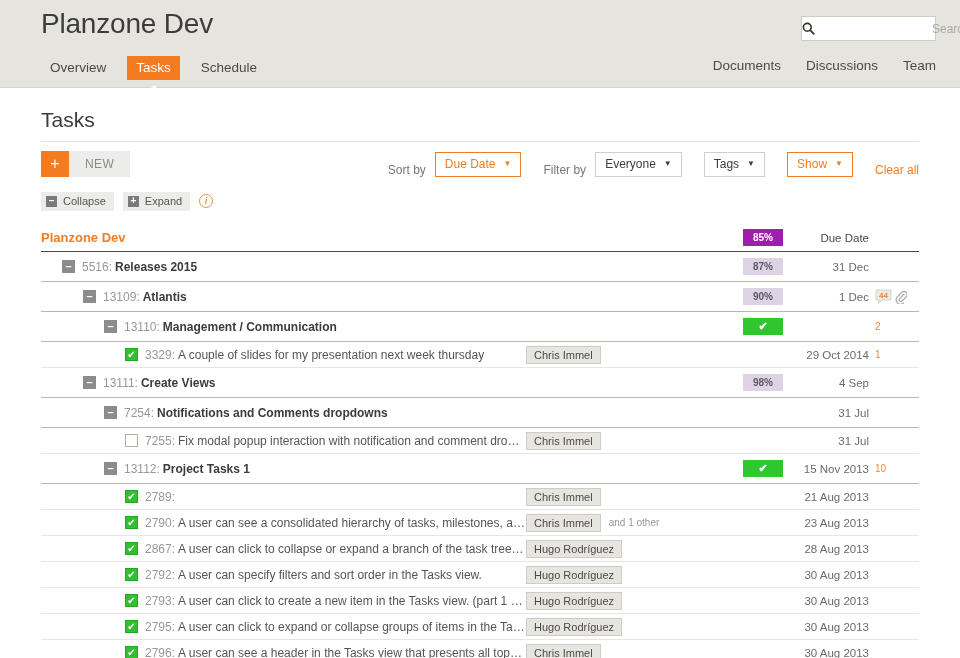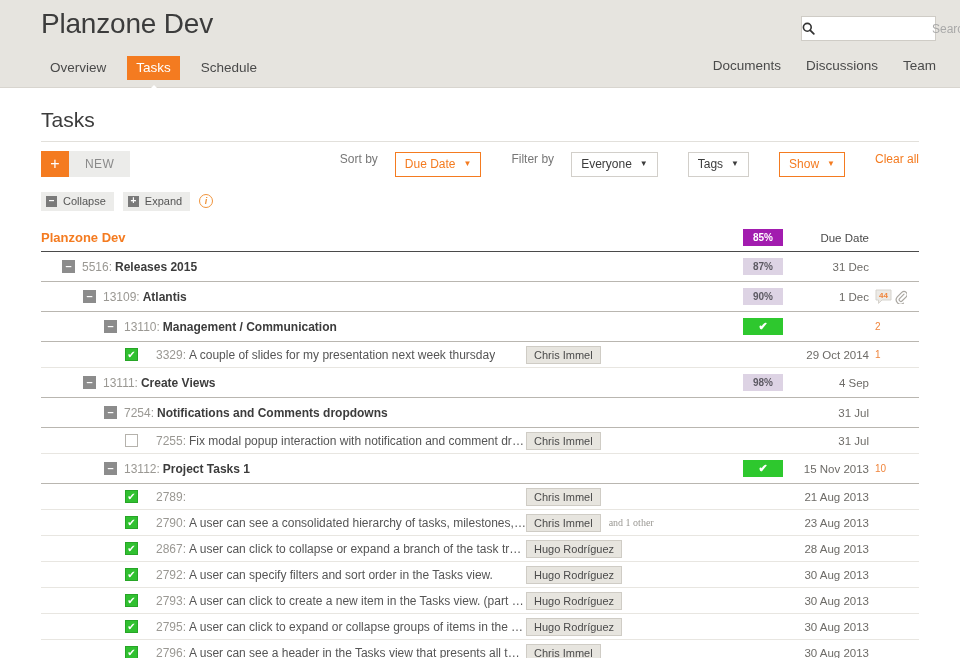--- a/index.html
+++ b/index.html
@@ -81,21 +81,21 @@
   .new-btn .plus {
     width: 28px; height: 26px; background: #f47b20; color: #fff;
     display: flex; align-items: center; justify-content: center;
     font-size: 16px; line-height: 1;
   }
   .new-btn .label {
     height: 26px; background: #ececea; color: #8a8a8a;
     display: flex; align-items: center; padding: 0 16px;
     font-size: 12px; letter-spacing: .4px;
   }
-  .filters { position: absolute; right: 0; display: flex; align-items: flex-start; gap: 8px; }
+  .filters { position: absolute; right: 0; display: flex; align-items: flex-end; gap: 0; }
   .flabel { font-size: 12px; color: #777; margin-right: 9px; }
   .fbtn {
     height: 25px; border: 1px solid #d2cfca; background: #fff;
     display: flex; align-items: center; gap: 8px;
     padding: 0 9px; font-size: 12px; color: #3c3c3c;
     cursor: pointer; margin-right: 22px;
   }
   .fbtn.accent { border-color: #f47b20; color: #f47b20; }
   .fbtn .caret { font-size: 8px; line-height: 1; }
   .clear-all { font-size: 12px; color: #f47b20; cursor: pointer; }
@@ -140,28 +140,28 @@
     width: 13px; height: 13px; margin-right: 7px; flex: 0 0 auto;
     border: 1px solid #b5b2ac; background: #fff; cursor: pointer;
     display: inline-flex; align-items: center; justify-content: center;
   }
   .chk.done { background: #30c030; border-color: #27a527; color: #fff; font-size: 10px; line-height: 1; }
   .tid { color: #9a9893; margin-right: 3px; }
   .tname { color: #3c3c3c; overflow: hidden; text-overflow: ellipsis; white-space: nowrap; }
   .row.project .tname { color: #f47b20; font-weight: bold; font-size: 13px; }
   .row.group .tname { font-weight: bold; }
   .row.task .tname { color: #555; font-weight: normal; }
-  .row.task .tid { color: #9a9893; margin-left: 11px; }
+  .row.task .tid { color: #9a9893; }
 
   .cell-assignee { width: 195px; flex: 0 0 auto; display: flex; align-items: center; }
   .pill {
     background: #e7e5df; border: 1px solid #cfccc5; color: #4a4a4a;
     font-size: 11px; padding: 1px 7px; line-height: 14px; white-space: nowrap;
   }
-  .and-other { font-size: 10px; color: #9a9893; margin-left: 8px; font-family: Liberation Serif, serif; }
+  .and-other { font-size: 10px; color: #9a9893; margin-left: 8px; }
 
   .cell-pct { width: 62px; flex: 0 0 auto; display: flex; justify-content: flex-end; }
   .badge {
     min-width: 40px; text-align: center; font-size: 10px; font-weight: bold;
     color: #5d5a63; background: #ddd3e4; padding: 3px 6px; line-height: 11px;
   }
   .badge.orange { background: #a21caf; color: #fff; }
   .badge.green {
     background: #2ec82e; color: #fff; font-size: 11px; padding: 3px 6px;
   }

